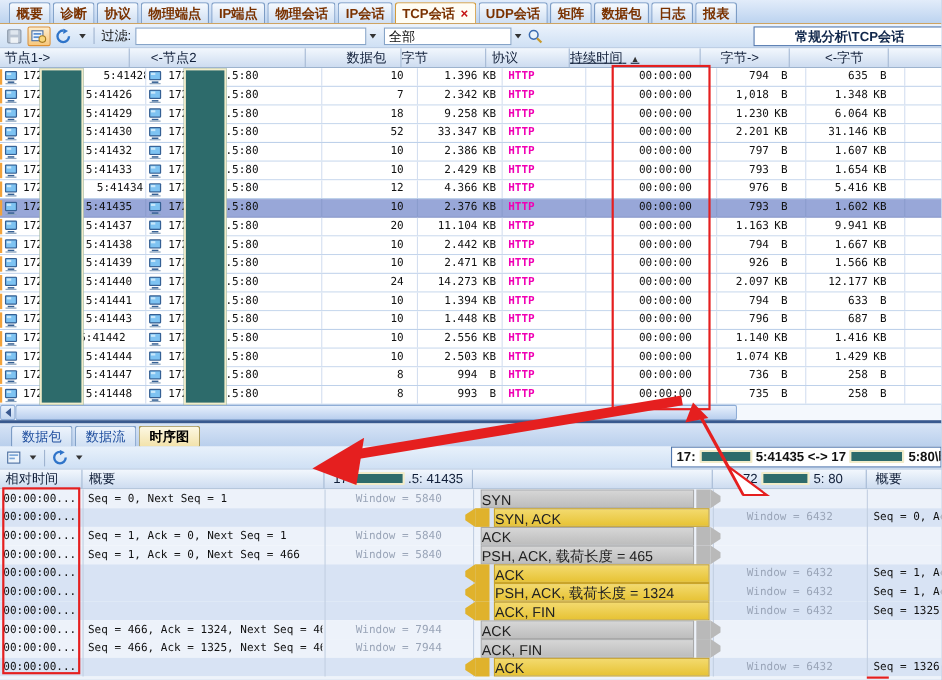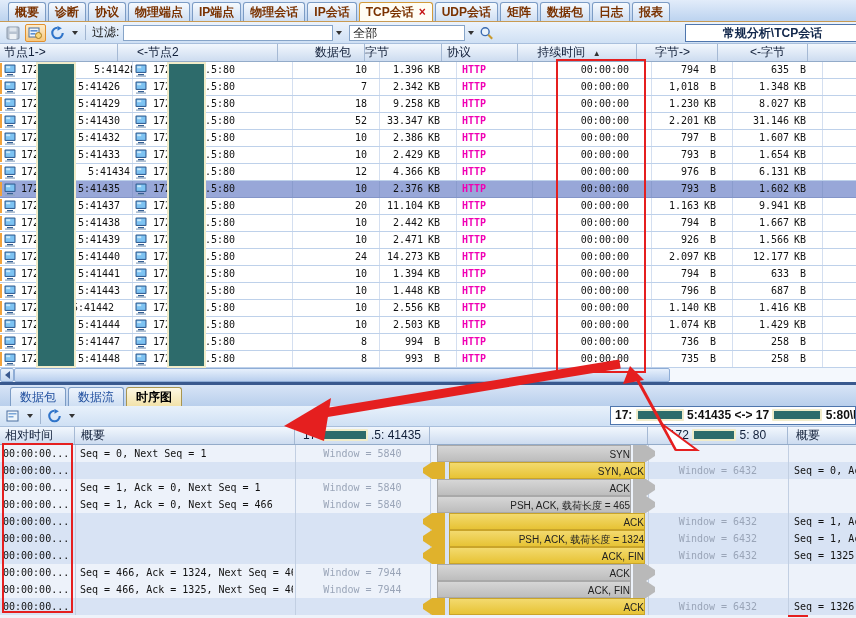--- a/index.html
+++ b/index.html
@@ -43,29 +43,29 @@
   .grow.sel{background:#98a7d8;border-bottom-color:#8495c8;}
   .gcell{height:100%;border-right:1px solid #d4dff0;position:relative;white-space:nowrap;overflow:hidden;
          font-family:"DejaVu Sans Mono",monospace;font-size:10px;line-height:16px;}
   .grow.sel .gcell{border-right-color:#8a9ccd;}
   .c-n1{width:133px;} .c-n2{width:160px;} .c-pk{width:87px;text-align:right;padding-right:12px;}
   .c-by{width:77px;} .c-pr{width:76px;padding-left:5px;color:#f000b4;font-weight:bold;}
   .c-du{width:119px;text-align:right;padding-right:22px;} .c-bo{width:81px;} .c-bi{width:90px;}
   .c-fl{flex:1;border-right:none;}
   .bcell{display:flex;justify-content:flex-end;}
   .bcell .u{width:17px;text-align:right;}
-  .pad5{padding-right:16px;} .pad16{padding-right:16px;}
+  .pad5{padding-right:5px;} .pad16{padding-right:16px;}
   .nodestrip{position:absolute;left:0;top:1px;width:2px;height:14px;background:#f2a33c;}
   .pcicon{position:absolute;top:2px;}
   .npre{position:absolute;top:0;} .nport{position:absolute;top:0;}
 
   
   .h-n1{width:118px;padding-left:4px;} .h-n2{width:160px;padding-left:19px;}
   .h-pk{width:87px;text-align:right;padding-right:13px;} .h-by{width:77px;text-align:left;padding-right:5px;}
-  .h-pr{width:76px;padding-left:5px;} .h-du{width:119px;text-align:center;padding-right:16px;}
+  .h-pr{width:76px;padding-left:5px;} .h-du{width:119px;text-align:left;padding-right:16px;text-decoration:underline;}
   .h-bo{width:81px;text-align:right;padding-right:27px;} .h-bi{width:90px;text-align:right;padding-right:22px;}
   .h-fl{flex:1;border-right:none;}
   .sort{font-size:8px;color:#333;margin-left:4px;}
 
   
   .redactbar{position:absolute;top:62px;height:306px;background:#2d6b6b;border:2px solid #f1ecca;z-index:8;}
   #redact-n1{left:36px;width:40px;} #redact-n2{left:167px;width:39px;}
   .rblock{display:inline-block;background:#2d6b6b;border:2px solid #f1ecca;height:12px;
           vertical-align:-2px;border-radius:1px;}
 
@@ -103,21 +103,21 @@
   #seq-body{position:absolute;left:0;top:445px;width:856px;height:160px;background:#fff;}
   .vline{position:absolute;top:0;width:1px;height:170px;background:#c2cfe2;z-index:2;}
   .srow{position:absolute;left:0;width:856px;height:17px;}
   .srow.r{background:#edf2fa;} .srow.l{background:#d8e3f4;}
   .srow > div{position:absolute;top:0;height:17px;line-height:17px;z-index:3;}
   .st{left:3px;width:70px;font-family:"DejaVu Sans Mono",monospace;font-size:10px;}
   .sls{left:80px;width:213px;font-family:"DejaVu Sans Mono",monospace;font-size:10px;white-space:nowrap;overflow:hidden;}
   .slw{left:295px;width:135px;text-align:center;color:#9aa5b8;font-family:"DejaVu Sans Mono",monospace;font-size:10px;}
   .srw{left:648px;width:140px;text-align:center;color:#9aa5b8;font-family:"DejaVu Sans Mono",monospace;font-size:10px;}
   .srs{left:794px;width:62px;font-family:"DejaVu Sans Mono",monospace;font-size:10px;white-space:nowrap;overflow:hidden;}
-  .mbar{top:2px;height:13px;line-height:11px;text-align:right;font-size:10px;color:#222;white-space:nowrap;}
+  .mbar{top:2px;height:13px;line-height:11px;text-align:left;font-size:13px;color:#222;white-space:nowrap;}
   .mbar.g{left:437px;width:194px;background:linear-gradient(#d6d6d6,#bdbdbd);border:1px solid #a9a9a9;}
   .mbar.y{left:449px;width:196px;background:linear-gradient(#f3da6e,#e7c335);border:1px solid #c9a42a;}
   .ashaft{top:7px;height:4px;} .ashaft.g{left:633px;width:13px;background:#b9b9b9;}
   .ashaft.y{left:432px;width:13px;background:#e0b22c;}
   .ahead{top:3px;width:0;height:0;border-top:6px solid transparent;border-bottom:6px solid transparent;}
   .ahead.g{left:646px;border-left:9px solid #b9b9b9;}
   .ahead.y{left:423px;border-right:9px solid #e0b22c;}
   #seq-footer{position:absolute;left:0;top:615px;width:856px;height:3px;background:#eef3fa;}
 
   
@@ -317,21 +317,21 @@
           <span>9.258</span>
           <span class="u">KB</span>
         </div>
         <div class="gcell c-pr">HTTP</div>
         <div class="gcell c-du">00:00:00</div>
         <div class="gcell c-bo bcell pad16">
           <span>1.230</span>
           <span class="u">KB</span>
         </div>
         <div class="gcell c-bi bcell pad16">
-          <span>8.027</span>
+          <span>6.064</span>
           <span class="u">KB</span>
         </div>
         <div class="gcell c-fl"></div>
       </div>
       <div class="grow">
         <div class="gcell c-n1">
           <div class="nodestrip"></div>
           <span class="pcicon" style="left:4px"><svg width="14" height="13" viewBox="0 0 14 13">
               <rect x="0.5" y="0.5" width="11" height="8.5" rx="1" fill="#356094"></rect>
               <rect x="1.6" y="1.6" width="8.8" height="6.3" fill="#7ec3f2"></rect>
@@ -481,21 +481,21 @@
           <span>4.366</span>
           <span class="u">KB</span>
         </div>
         <div class="gcell c-pr">HTTP</div>
         <div class="gcell c-du">00:00:00</div>
         <div class="gcell c-bo bcell pad16">
           <span>976</span>
           <span class="u">B</span>
         </div>
         <div class="gcell c-bi bcell pad16">
-          <span>6.131</span>
+          <span>5.416</span>
           <span class="u">KB</span>
         </div>
         <div class="gcell c-fl"></div>
       </div>
       <div class="grow sel">
         <div class="gcell c-n1">
           <div class="nodestrip"></div>
           <span class="pcicon" style="left:4px"><svg width="14" height="13" viewBox="0 0 14 13">
               <rect x="0.5" y="0.5" width="11" height="8.5" rx="1" fill="#356094"></rect>
               <rect x="1.6" y="1.6" width="8.8" height="6.3" fill="#7ec3f2"></rect>

